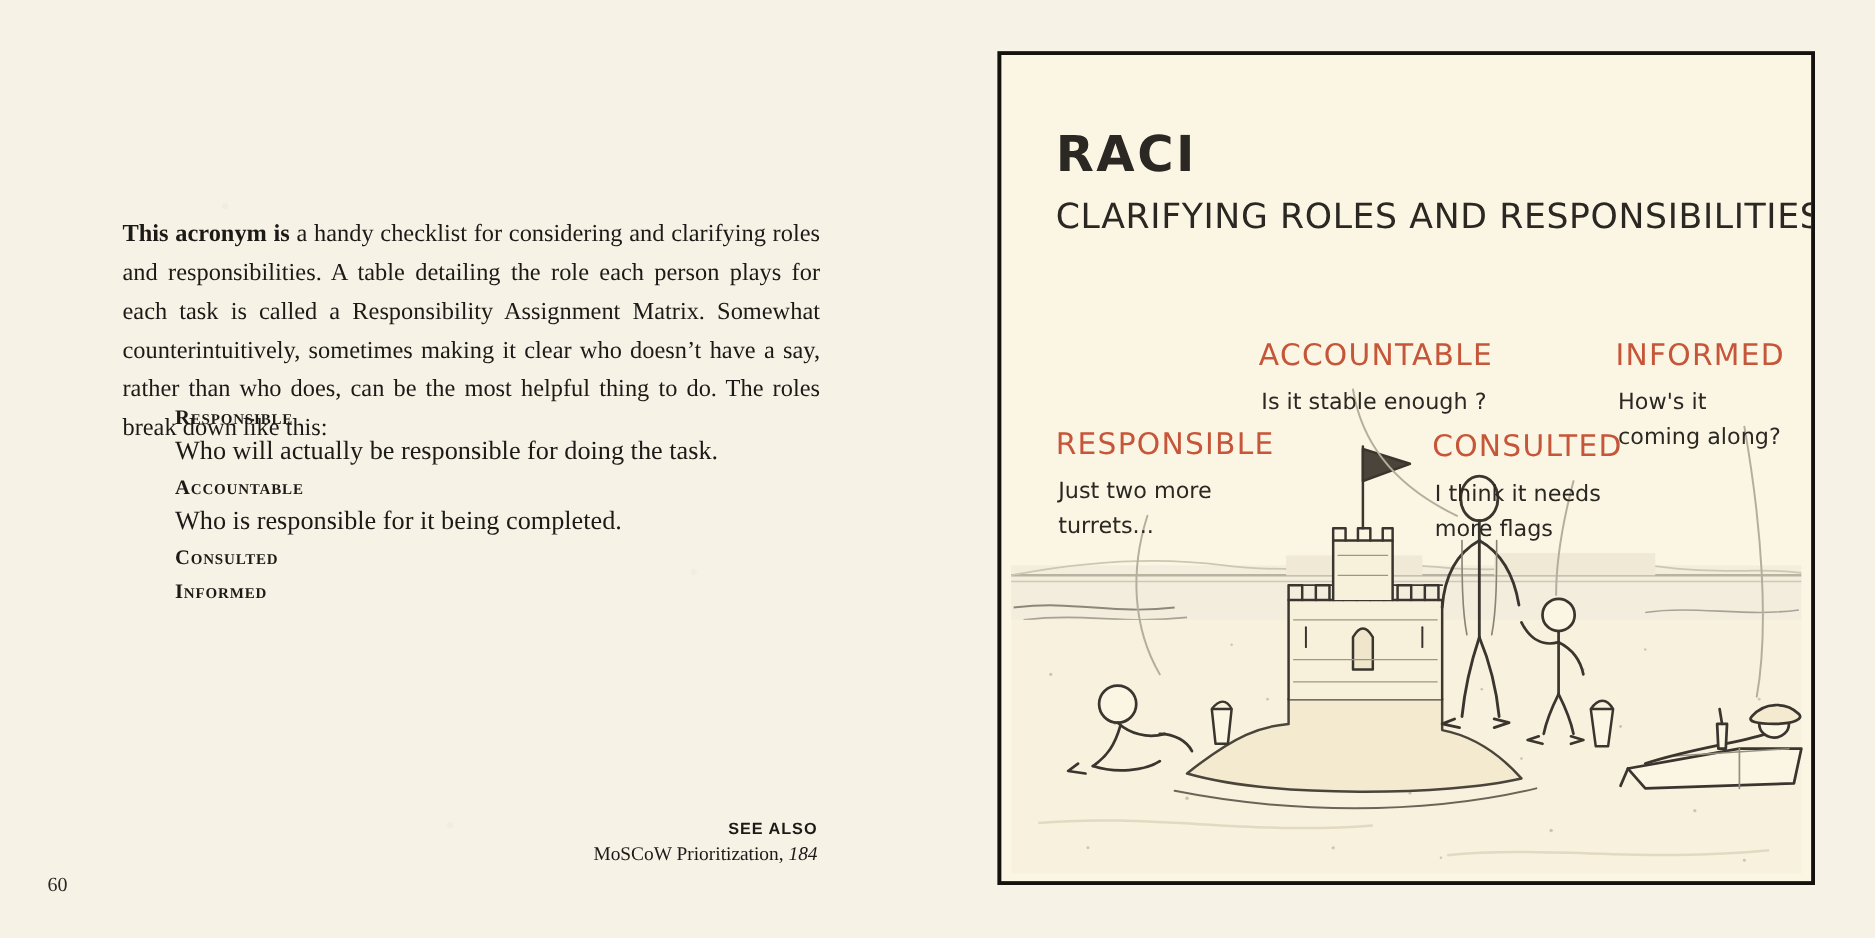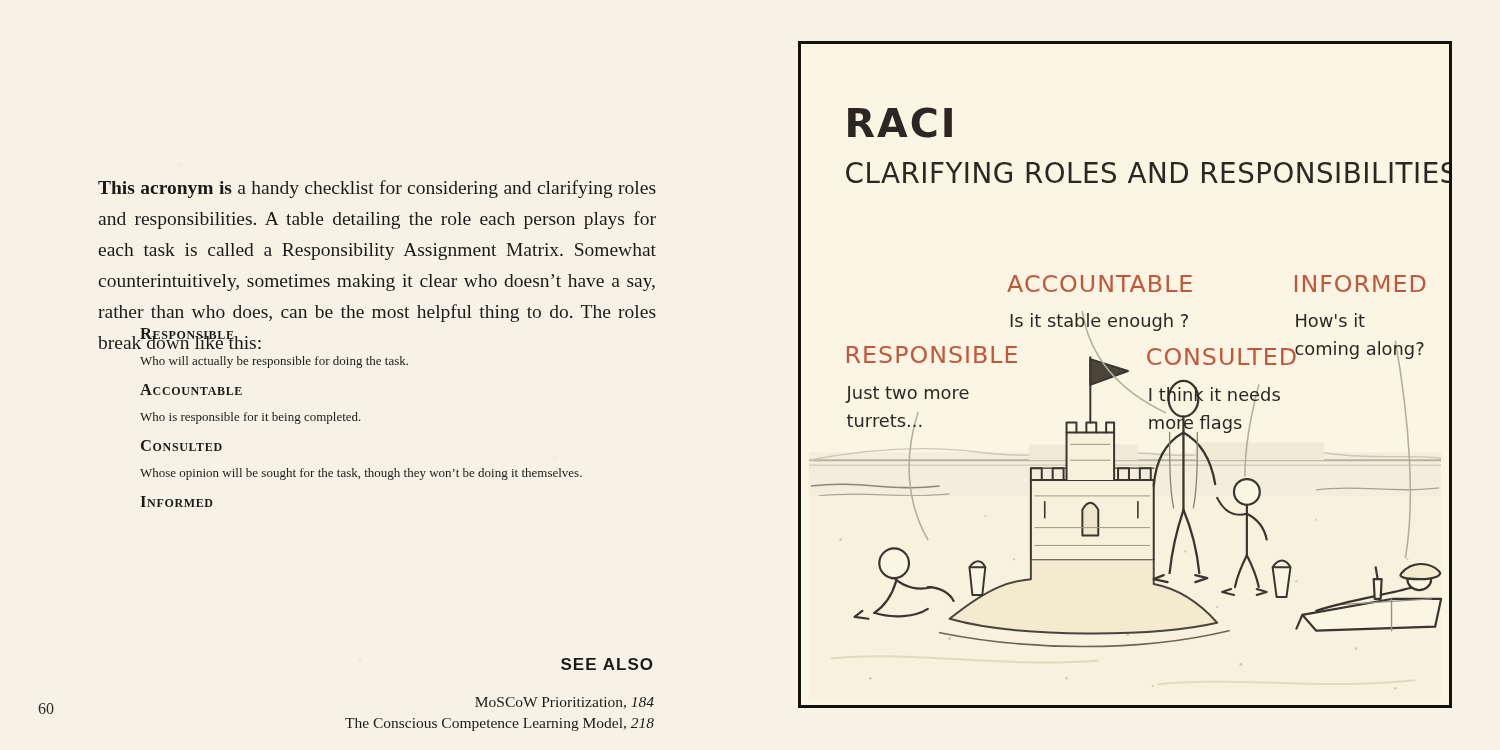--- a/index.html
+++ b/index.html
@@ -57,37 +57,37 @@
     width: 520px;
   }
   .role-term {
     font-size: 16.5px;
     font-variant: small-caps;
     letter-spacing: 0.04em;
     font-weight: bold;
     line-height: 27px;
   }
   .role-desc {
-    font-size: 13px;
+    font-size: 21px;
     line-height: 27px;
     margin-bottom: 2px;
   }
 
   .see-also {
     position: absolute;
     right: 96px;
     top: 655px;
     text-align: right;
   }
   .see-also-title {
     font-family: "Liberation Sans", sans-serif;
-    font-size: 17px;
+    font-size: 13px;
     font-weight: bold;
     letter-spacing: 0.06em;
-    margin-bottom: 16px;
+    margin-bottom: 3px;
   }
   .see-also-item {
     font-size: 15.5px;
     line-height: 21px;
     text-align: right;
   }
   .see-also-item i { font-style: italic; }
 
   .folio {
     position: absolute;
@@ -135,31 +135,27 @@
     <p class="body-copy">
       <span class="lead">This acronym is</span><span> a handy checklist for considering and clarifying roles and responsibilities. A table detailing the role each person plays for each task is called a Responsibility Assignment Matrix. Somewhat counterintuitively, sometimes making it clear who doesn’t have a say, rather than who does, can be the most helpful thing to do. The roles break down like this:</span>
     </p>
 
     <div class="roles">
       <div class="role-term">Responsible</div>
       <div class="role-desc">Who will actually be responsible for doing the task.</div>
       <div class="role-term">Accountable</div>
       <div class="role-desc">Who is responsible for it being completed.</div>
       <div class="role-term">Consulted</div>
-      <div class="role-desc">Whose opinion will be sought for the task, though they won’t be doing it themselves.</div>
       <div class="role-term">Informed</div>
     </div>
 
     <div class="see-also">
       <div class="see-also-title">SEE ALSO</div>
       <div class="see-also-item">
         <span>MoSCoW Prioritization, </span><i>184</i>
-      </div>
-      <div class="see-also-item">
-        <span>The Conscious Competence Learning Model, </span><i>218</i>
       </div>
     </div>
 
     <div class="folio">60</div>
   </div>
 
   <div class="page-right">
     <div class="illo-frame">
       <div class="illo-inner">
 

